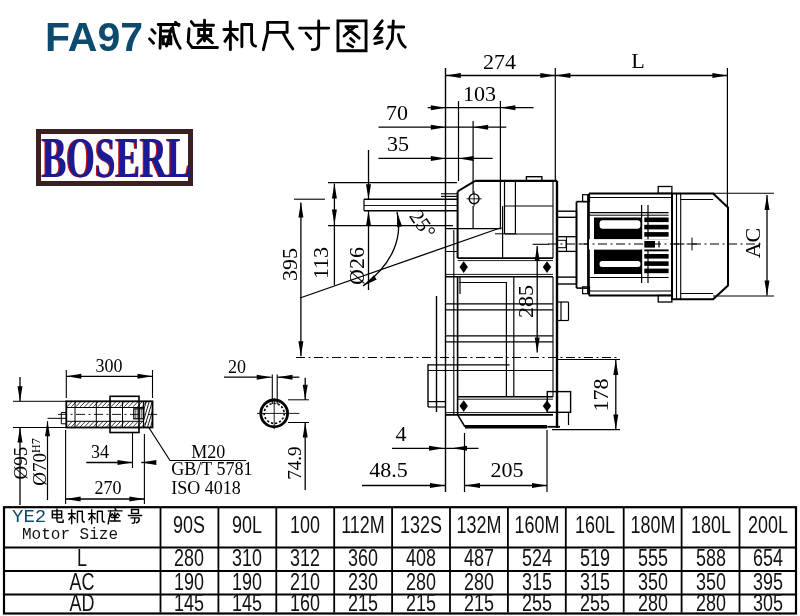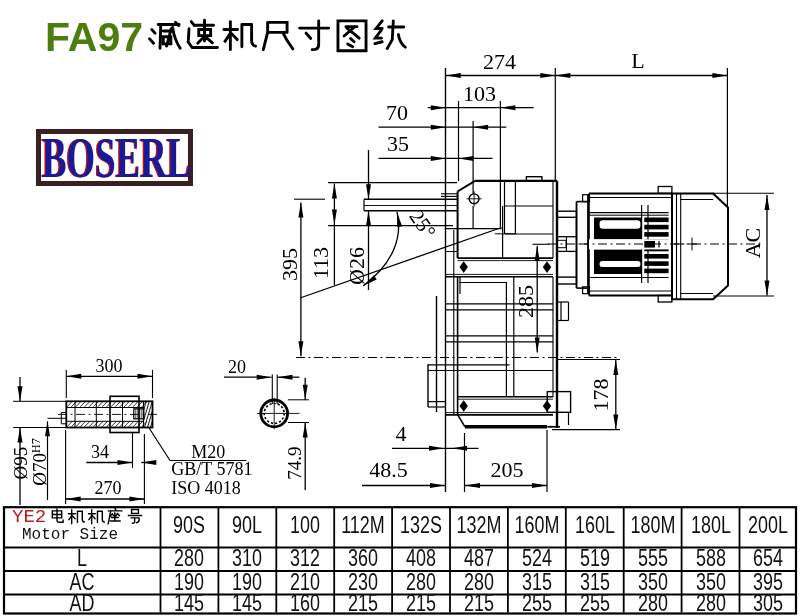--- a/index.html
+++ b/index.html
@@ -32,21 +32,21 @@
       </symbol>
 <symbol id="hz-zuo" viewBox="0 0 100 100">
         <path d="M50,3 L55,11 M13,16 H89 M26,16 L12,88 M34,32 L25,47 M34,32 L45,45 M64,30 L54,45 M64,30 L75,43 M49,26 V68 M31,53 H68 M24,72 H79" fill="none" stroke="#000" stroke-width="8" stroke-linecap="round"></path>
       </symbol>
 <symbol id="hz-hao" viewBox="0 0 100 100">
         <path d="M31,8 H69 V30 H31 Z M13,42 H87 M28,55 H72 M72,55 Q78,76 58,82 M48,55 V76 Q48,86 35,84" fill="none" stroke="#000" stroke-width="8" stroke-linecap="round"></path>
       </symbol>
 </defs>
   </svg>
 
-<div class="abs" style="left:45px;top:14px;font-family:'Liberation Sans',sans-serif;font-weight:bold;font-size:41px;color:#4d7c0f;letter-spacing:0px">FA97</div>
+<div class="abs" style="left:45px;top:14px;font-family:'Liberation Sans',sans-serif;font-weight:bold;font-size:41px;color:#0c4a6e;letter-spacing:0px">FA97</div>
 <svg style="position:absolute;left:146.0px;top:18px" width="36" height="36">
     <use href="#hz-jian"></use>
   </svg>
 <svg style="position:absolute;left:183.5px;top:18px" width="36" height="36">
     <use href="#hz-su"></use>
   </svg>
 <svg style="position:absolute;left:221.0px;top:18px" width="36" height="36">
     <use href="#hz-ji"></use>
   </svg>
 <svg style="position:absolute;left:258.5px;top:18px" width="36" height="36">
@@ -397,21 +397,21 @@
   </svg>
 <svg style="position:absolute;left:86.5px;top:508px" width="18" height="18">
     <use href="#hz-ji"></use>
   </svg>
 <svg style="position:absolute;left:106.0px;top:508px" width="18" height="18">
     <use href="#hz-zuo"></use>
   </svg>
 <svg style="position:absolute;left:125.5px;top:508px" width="18" height="18">
     <use href="#hz-hao"></use>
   </svg>
-<div class="abs" style="left:12px;top:508px;font-family:'Liberation Mono',monospace;font-size:19px;color:#b91c1c;line-height:1">YE2</div>
+<div class="abs" style="left:12px;top:508px;font-family:'Liberation Mono',monospace;font-size:19px;color:#0c4a6e;line-height:1">YE2</div>
 <div class="abs" style="left:3px;top:527px;width:134px;text-align:center;font-family:'Liberation Mono',monospace;font-size:16px;color:#111;line-height:1.1">Motor Size</div>
 <div style="position:absolute;left:149.45px;top:513.5px;width:80px;text-align:center;font-family:'Liberation Sans',sans-serif;font-size:23px;transform:scaleX(0.78);transform-origin:center;color:#111;line-height:1">90S</div>
 <div style="position:absolute;left:207.35000000000002px;top:513.5px;width:80px;text-align:center;font-family:'Liberation Sans',sans-serif;font-size:23px;transform:scaleX(0.78);transform-origin:center;color:#111;line-height:1">90L</div>
 <div style="position:absolute;left:265.25px;top:513.5px;width:80px;text-align:center;font-family:'Liberation Sans',sans-serif;font-size:23px;transform:scaleX(0.78);transform-origin:center;color:#111;line-height:1">100</div>
 <div style="position:absolute;left:323.15px;top:513.5px;width:80px;text-align:center;font-family:'Liberation Sans',sans-serif;font-size:23px;transform:scaleX(0.78);transform-origin:center;color:#111;line-height:1">112M</div>
 <div style="position:absolute;left:381.05px;top:513.5px;width:80px;text-align:center;font-family:'Liberation Sans',sans-serif;font-size:23px;transform:scaleX(0.78);transform-origin:center;color:#111;line-height:1">132S</div>
 <div style="position:absolute;left:438.95px;top:513.5px;width:80px;text-align:center;font-family:'Liberation Sans',sans-serif;font-size:23px;transform:scaleX(0.78);transform-origin:center;color:#111;line-height:1">132M</div>
 <div style="position:absolute;left:496.8499999999999px;top:513.5px;width:80px;text-align:center;font-family:'Liberation Sans',sans-serif;font-size:23px;transform:scaleX(0.78);transform-origin:center;color:#111;line-height:1">160M</div>
 <div style="position:absolute;left:554.75px;top:513.5px;width:80px;text-align:center;font-family:'Liberation Sans',sans-serif;font-size:23px;transform:scaleX(0.78);transform-origin:center;color:#111;line-height:1">160L</div>
 <div style="position:absolute;left:612.6500000000001px;top:513.5px;width:80px;text-align:center;font-family:'Liberation Sans',sans-serif;font-size:23px;transform:scaleX(0.78);transform-origin:center;color:#111;line-height:1">180M</div>

